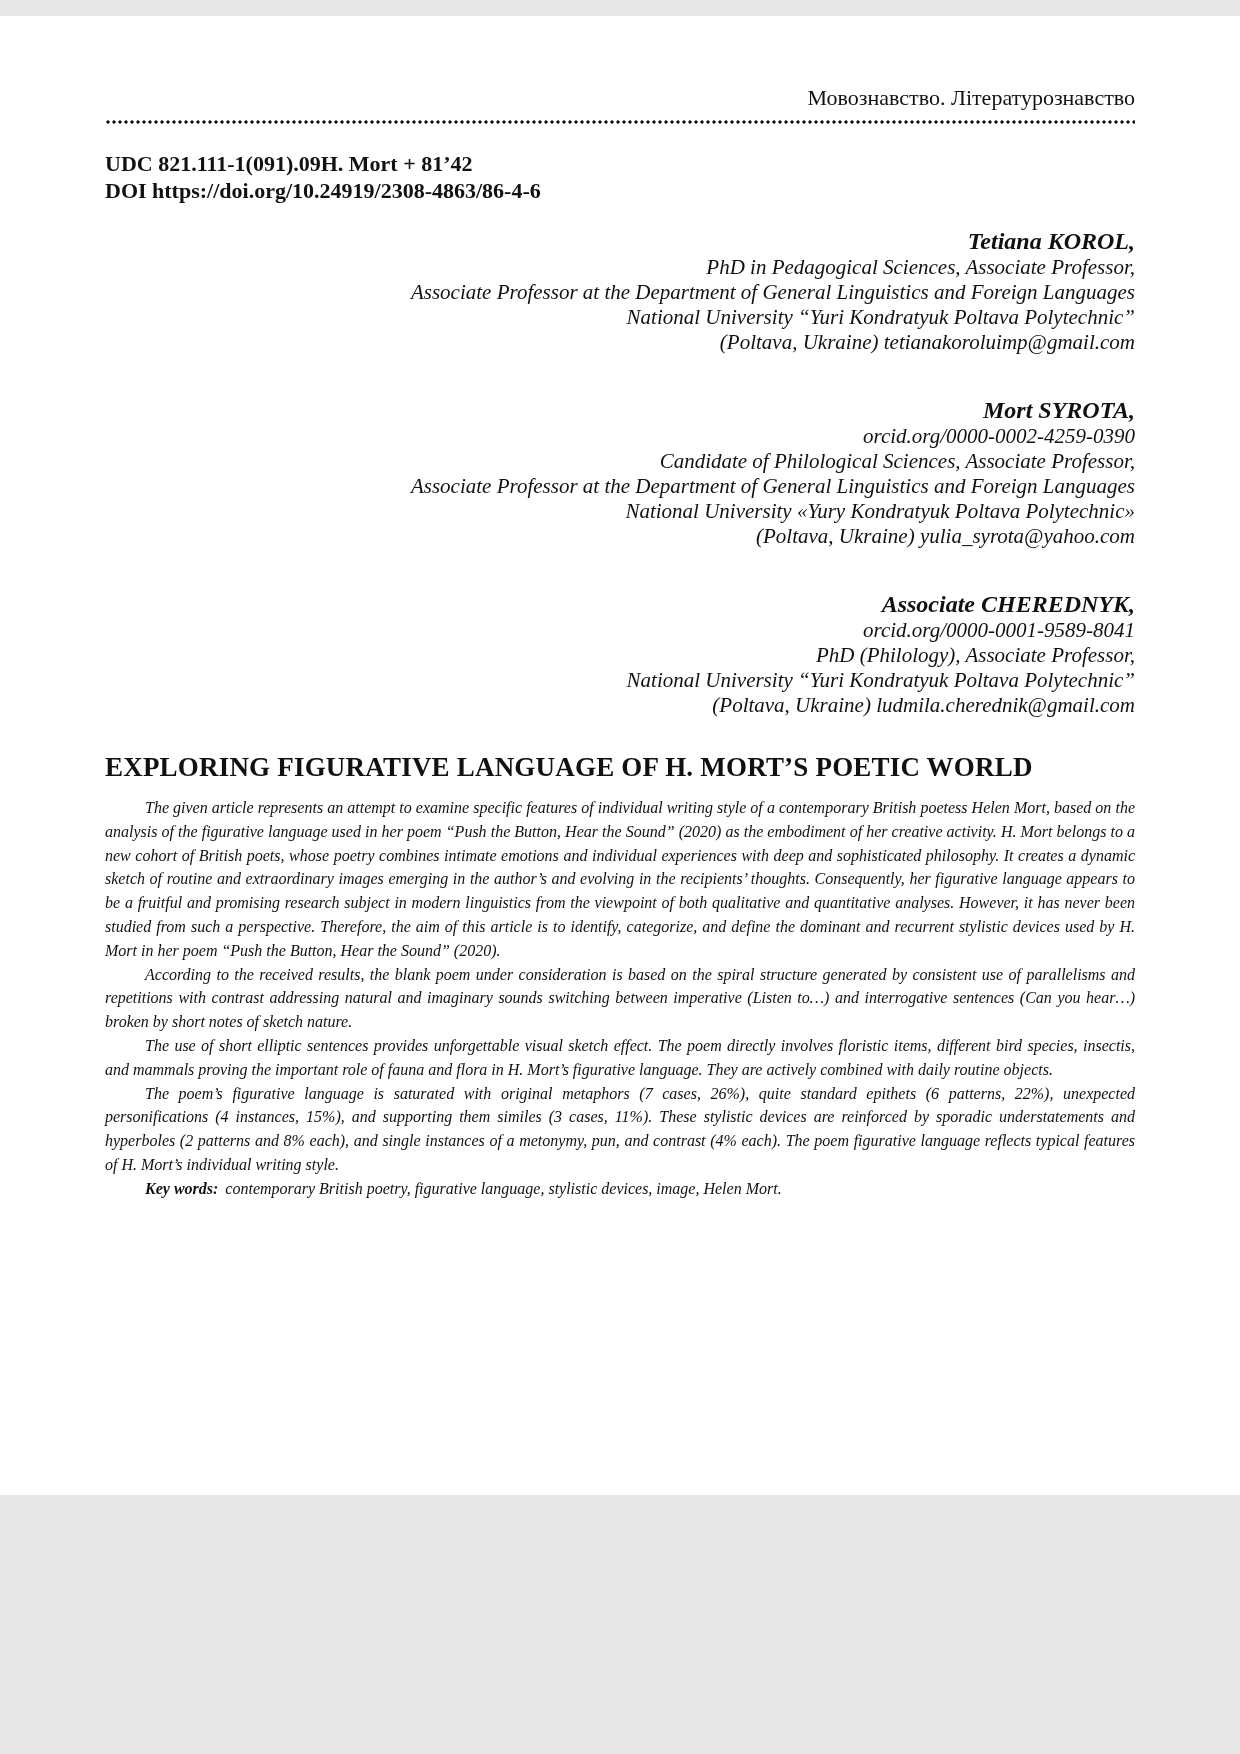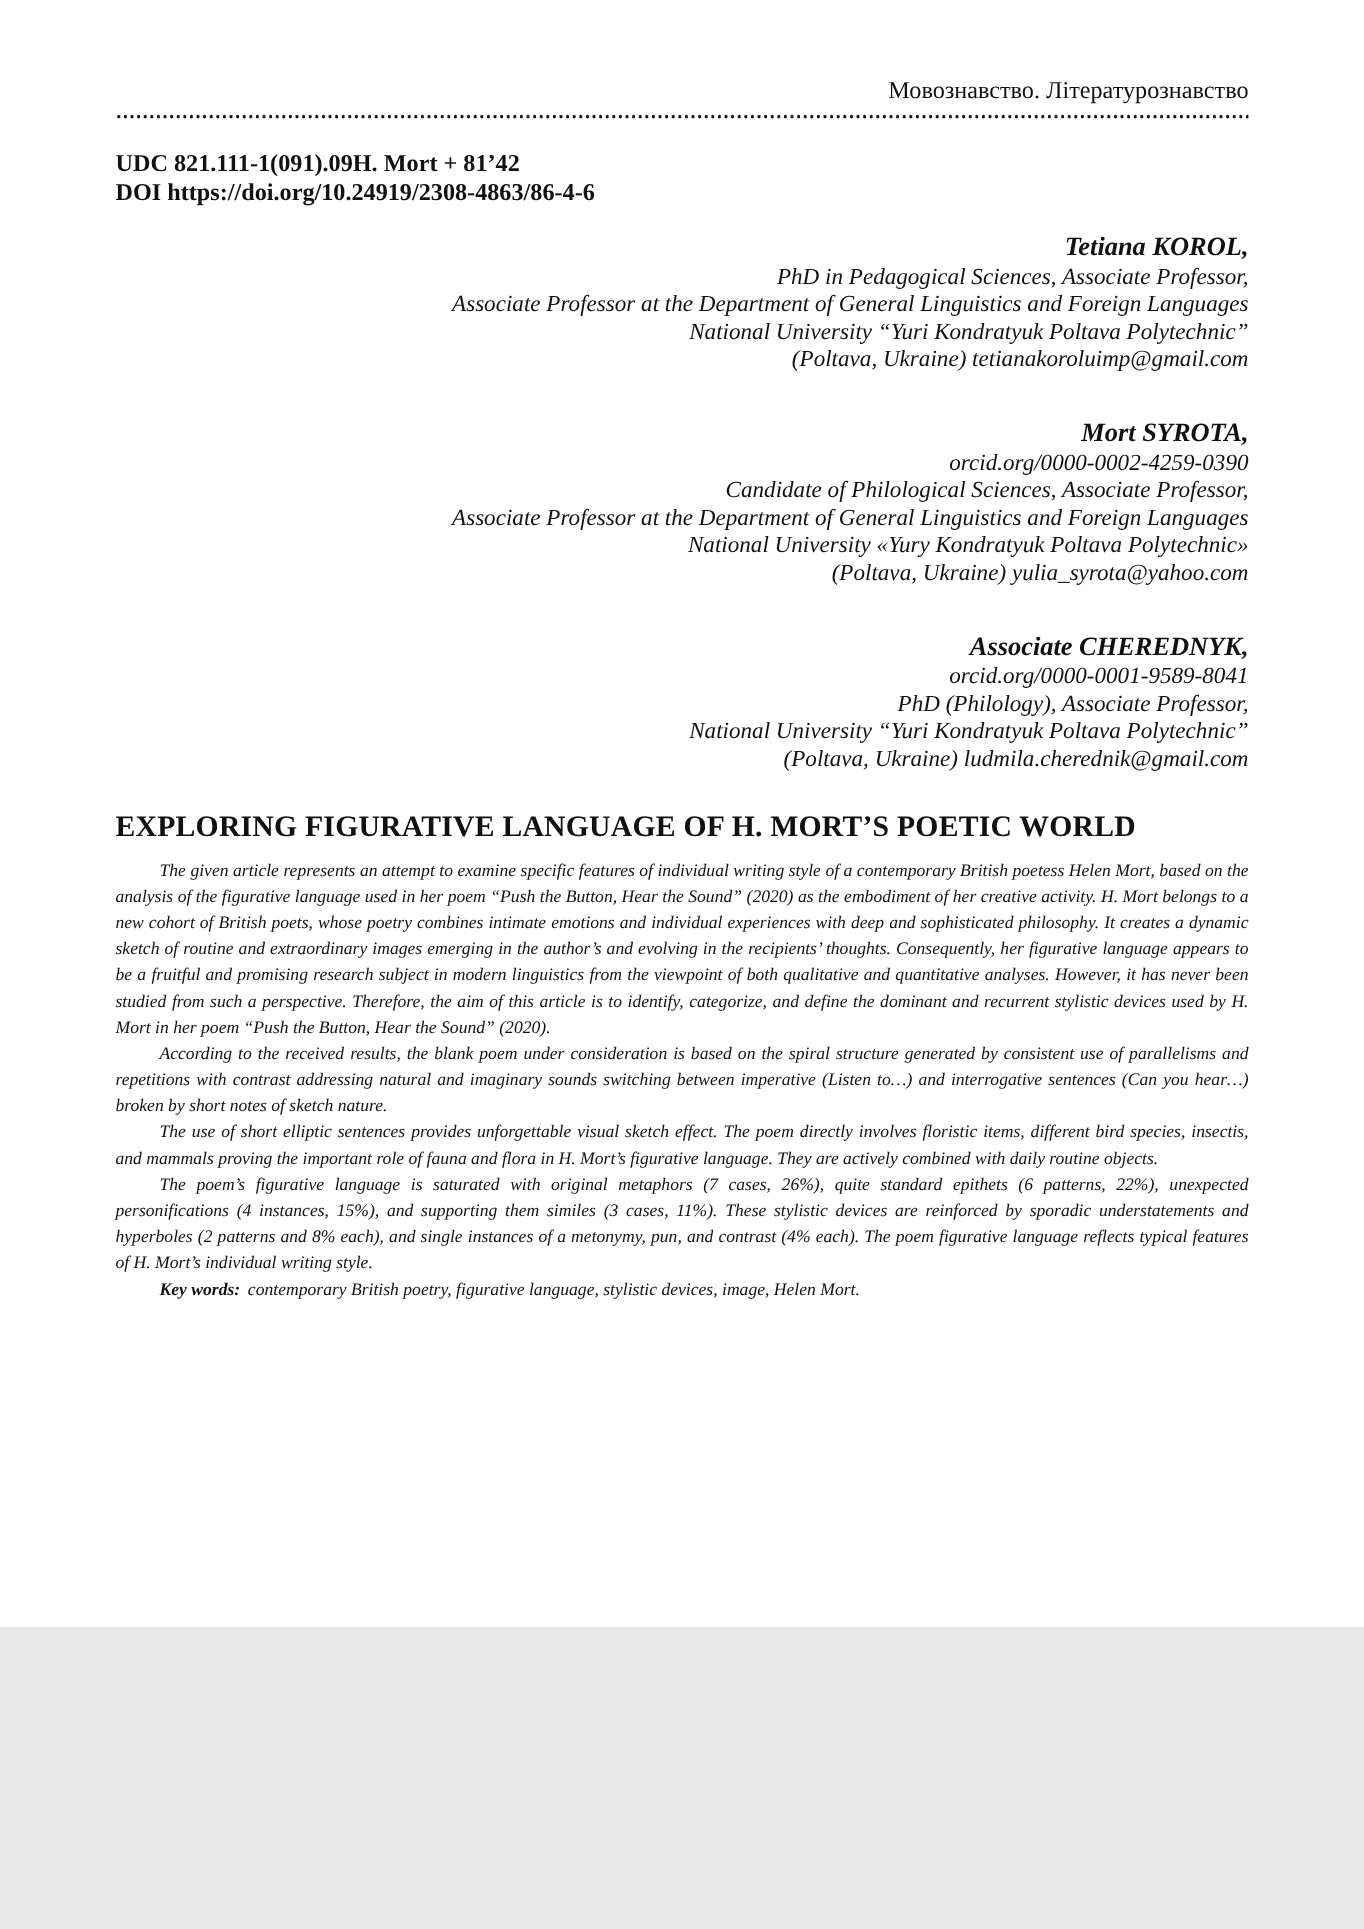--- a/index.html
+++ b/index.html
@@ -1,21 +1,21 @@
 <!DOCTYPE html>
 <html><head>
 <meta charset="utf-8">
 <style>
   * { margin: 0; padding: 0; box-sizing: border-box; }
   html, body { background: #e8e8e8; }
   .page {
     position: relative;
     width: 1240px;
     height: 1479px;
-    margin: 0 auto;
+    margin: 16px auto;
     background: #ffffff;
     color: #111111;
     font-family: "Liberation Serif", "DejaVu Serif", serif;
     overflow: hidden;
   }
   .content {
     padding: 70px 105px 0 105px;
   }
   .running-head {
     text-align: right;

